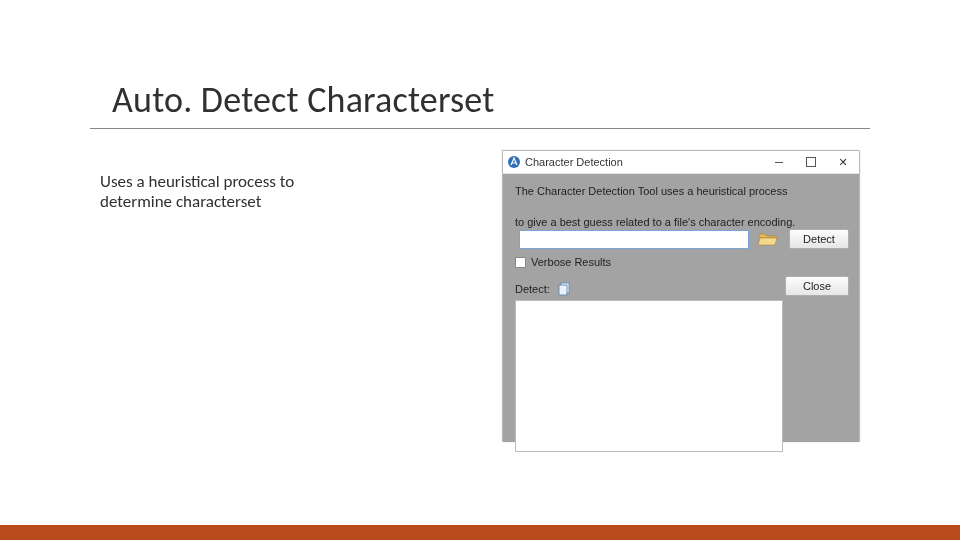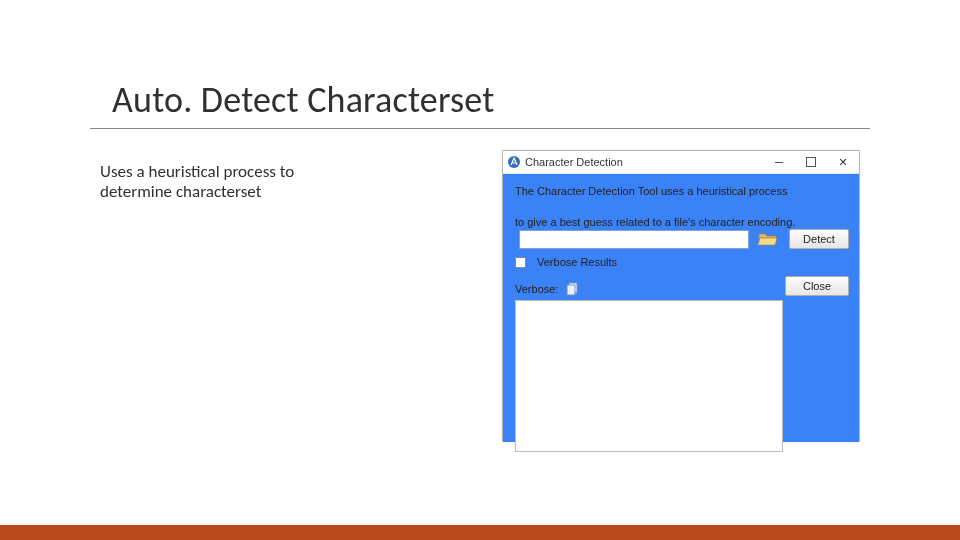--- a/index.html
+++ b/index.html
@@ -37,21 +37,21 @@
     border-top: 1px solid #888;
   }
   .body-text {
     position: absolute;
     left: 100px;
     width: 270px;
     font-size: 17px;
     color: #303030;
     line-height: 1.2;
   }
-  .para1 { top: 162px; }
+  .para1 { top: 172px; }
   .para2 { top: 255px; }
   .footer-bar {
     position: absolute;
     left: 0;
     right: 0;
     bottom: 0;
     height: 15px;
     background: #b84a1b;
   }
 
@@ -111,21 +111,21 @@
   .tb-btn .square {
     width:8px; height:8px; border:1px solid #555; display:block;
   }
   .tb-btn .min { width:8px; height:0; border-top:1px solid #555; display:block; }
 
   .dlg-body {
     position: relative;
     padding: 8px 10px 10px 10px;
     height: calc(100% - 22px);
     box-sizing: border-box;
-    background: #3b82f6;
+    background: #a3a3a3;
   }
   .info-line {
     font-size: 11px;
     color: #222;
     margin: 2px 0 0 2px;
     line-height: 1.3;
   }
   .info-line2 { margin-top: 17px; }
 
   .row-input {
@@ -161,21 +161,21 @@
     display:flex; align-items:center; justify-content:center;
     box-sizing: border-box;
   }
 
   .row-verbose {
     position: absolute;
     left: 12px;
     top: 82px;
     display: flex;
     align-items: center;
-    gap: 11px;
+    gap: 5px;
   }
   .chk {
     width: 11px;
     height: 11px;
     border: 1px solid #888;
     background:#fff;
     display:inline-block;
     box-sizing:border-box;
   }
   .verbose-label {
@@ -269,21 +269,21 @@
       <div class="row-verbose">
         <span class="chk"></span>
         <span class="verbose-label">Verbose Results</span>
       </div>
 
       <div class="close-btn-wrap">
         <div class="winbtn">Close</div>
       </div>
 
       <div class="results-row">
-        <span>Verbose:</span>
+        <span>Detect:</span>
         <span class="copy-icon">
           <svg width="14" height="14" viewBox="0 0 14 14">
             <rect x="3" y="1" width="8" height="10" fill="#fff" stroke="#6b8fb5" stroke-width="1"></rect>
             <rect x="1" y="3" width="8" height="10" fill="#eaf1fa" stroke="#6b8fb5" stroke-width="1"></rect>
           </svg>
         </span>
       </div>
 
       <div class="results-box">
         <div class="spacer"></div>

